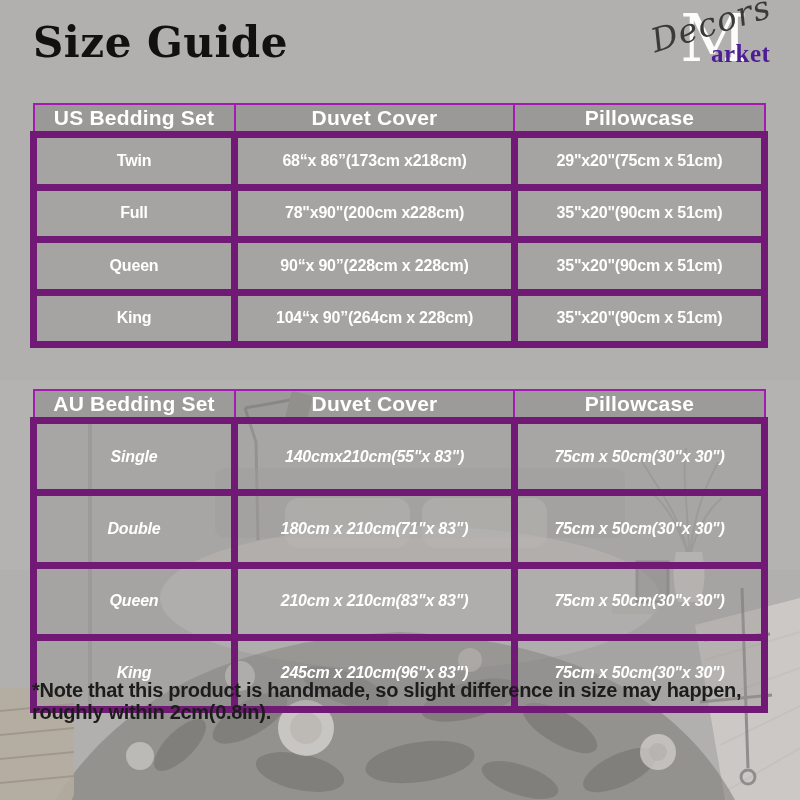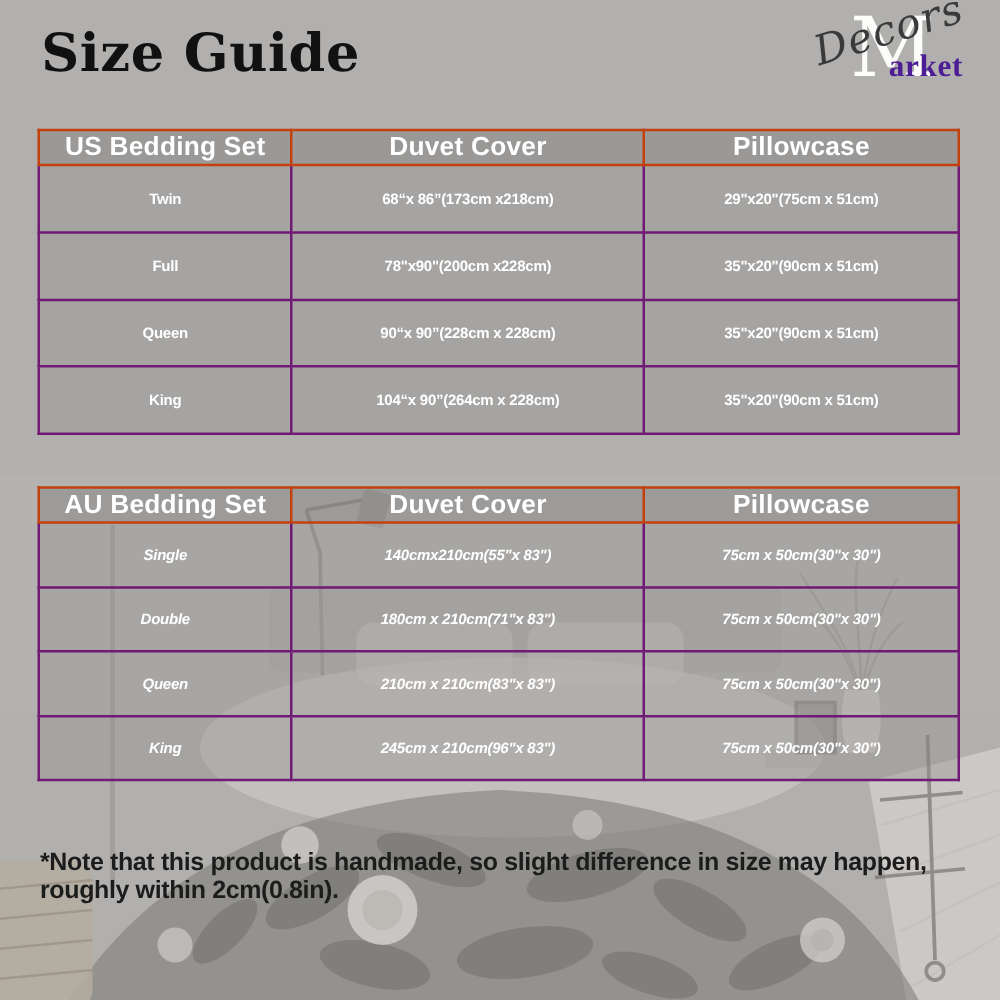--- a/index.html
+++ b/index.html
@@ -36,30 +36,30 @@
   }
 
   table.t{
     position:absolute;left:30px;width:738px;
     border-collapse:collapse;table-layout:fixed;
     color:#ffffff;text-align:center;
   }
   table.t th{
     font-size:21px;font-weight:700;letter-spacing:0.2px;
     background:rgba(122,120,118,0.40);
-    border:2px solid #c2410c;
+    border:2px solid #a21caf;
   }
   table.t td{
-    font-size:12px;font-weight:600;letter-spacing:-0.2px;
+    font-size:16px;font-weight:600;letter-spacing:-0.2px;
     background:rgba(150,148,146,0.42);
-    border:2px solid #701a75;
+    border:7px solid #701a75;
   }
   col.c1{width:27.5%;} col.c2{width:38.3%;} col.c3{width:34.2%;}
   .t1{top:103px;height:245px;}
-  .t2{top:389px;height:236px;}
+  .t2{top:389px;height:324px;}
   .t2 th{background:rgba(122,120,118,0.34);}
   .t2 td{background:rgba(150,148,146,0.30);font-style:italic;}
 
   .notes{position:absolute;left:32px;top:679px;width:758px;color:#1c1c1c;}
   .notes p{
     margin:0;font-size:20px;font-weight:700;line-height:22px;
     letter-spacing:-0.3px;white-space:pre-line;
   }
   .notes p + p{margin-top:11px;}
 </style>

